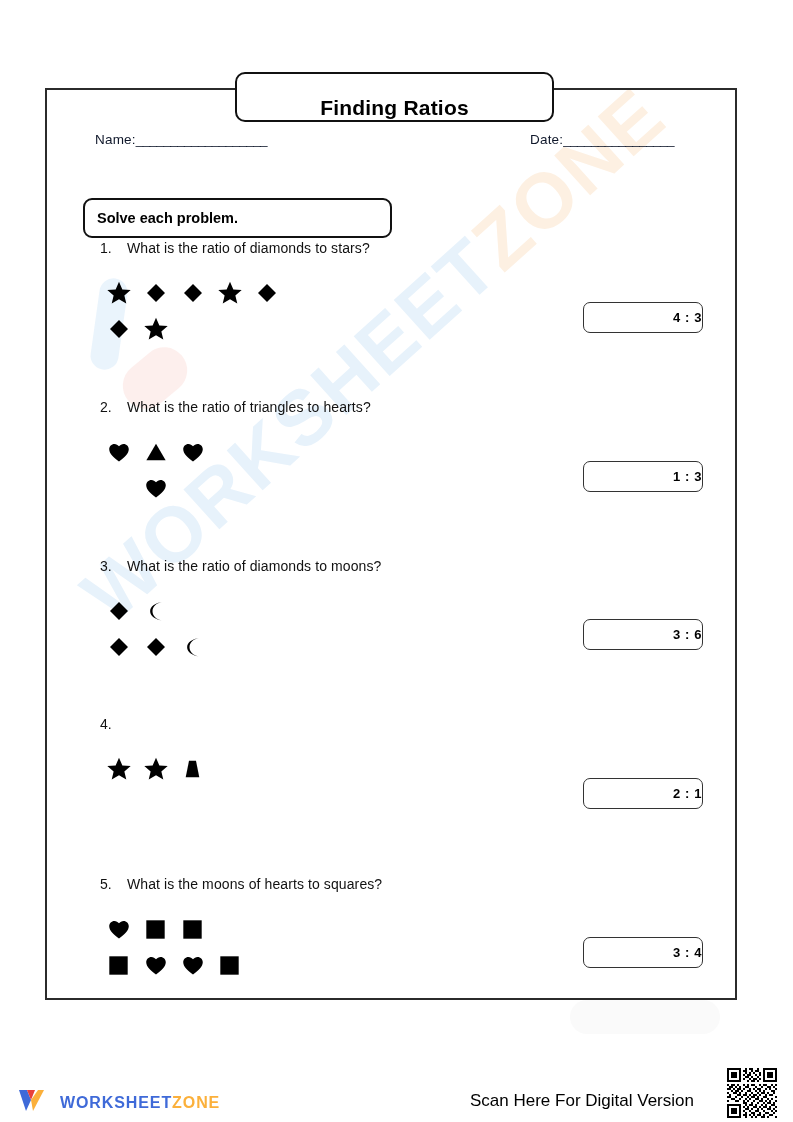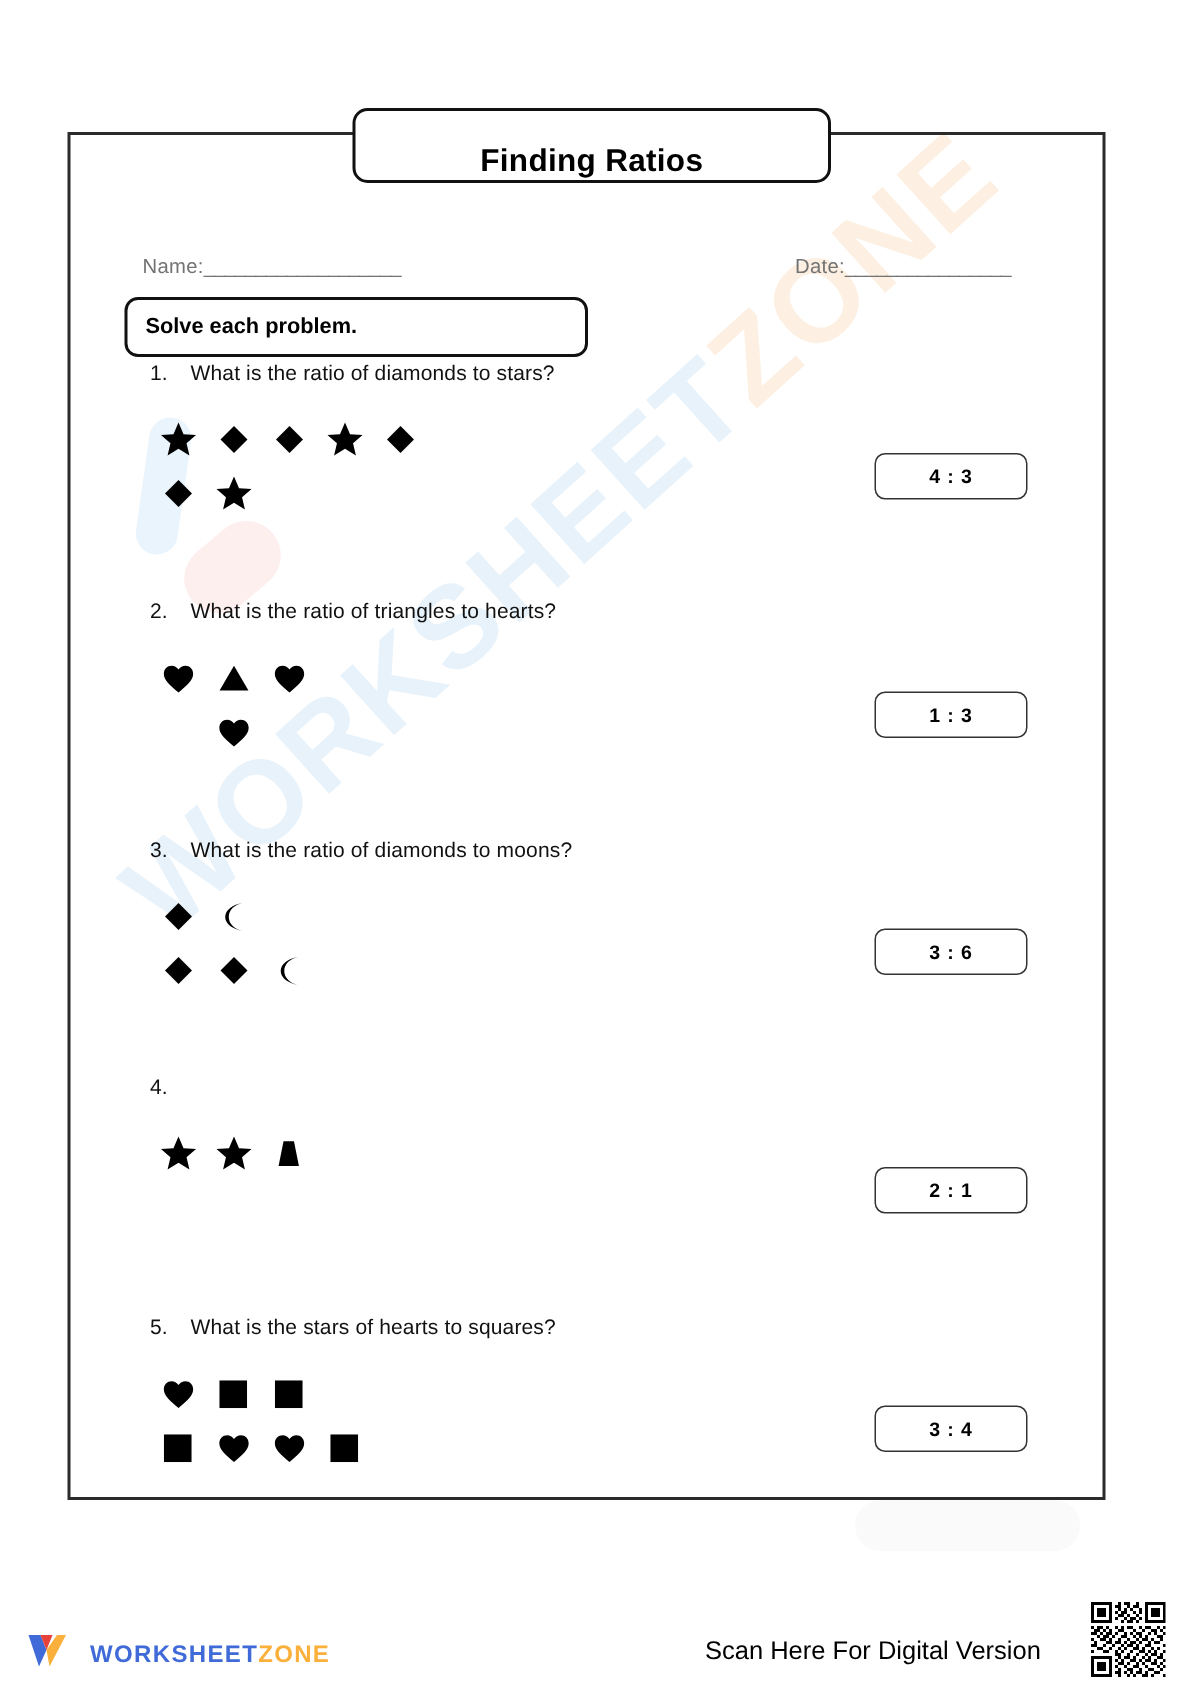--- a/index.html
+++ b/index.html
@@ -96,23 +96,22 @@
     font-weight: 700;
     letter-spacing: .2px;
     color: #000;
   }
 
   
   .field-row {
     position: absolute;
     z-index: 2;
     font-size: 13.5px;
-    color: #737373;
+    color: #0f172a;
     white-space: nowrap;
-    margin-top: 38px;
   }
   #name-field { left: 95px; top: 132px; }
   #date-field { left: 530px; top: 132px; }
   .field-label { letter-spacing: .2px; }
   .field-rule { letter-spacing: -0.6px; }
 
   
   #instruction-box {
     position: absolute;
     left: 83px;
@@ -174,21 +173,22 @@
     position: absolute;
     left: 583px;
     width: 100px;
     height: 29px;
     border: 1.6px solid #333;
     border-radius: 7px;
     background: #fff;
     z-index: 2;
     display: flex;
     align-items: center;
-    justify-content: center;
+    justify-content: flex-end;
+    padding-left: 18px;
   }
   .answer-text {
     font-size: 13px;
     font-weight: 700;
     letter-spacing: .6px;
   }
 
   
   #footer {
     position: absolute;
@@ -393,21 +393,21 @@
             <svg width="23" height="22" viewBox="0 0 24 24">
               <path d="M8.2 3h7.6l3.6 18H4.6z" fill="#000"></path>
             </svg>
           </span>
         </div>
       </div>
     </div>
     <div class="question" style="top: 876px;">
       <div class="q-head">
         <span class="q-num">5.</span>
-        <span class="q-text">What is the stars of hearts to squares?</span>
+        <span class="q-text">What is the moons of hearts to squares?</span>
       </div>
       <div class="shape-rows">
         <div class="shape-row">
           <span class="shape-cell s-heart">
             <svg width="24" height="23" viewBox="0 0 24 24">
               <path d="M12 21.5C6.3 17 1.8 13.2 1.8 8.6 1.8 5.4 4.2 3 7.2 3c1.9 0 3.7 1 4.8 2.6C13.1 4 14.9 3 16.8 3c3 0 5.4 2.4 5.4 5.6 0 4.6-4.5 8.4-10.2 12.9z" fill="#000"></path>
             </svg>
           </span>
           <span class="shape-cell s-square">
             <svg width="21" height="21" viewBox="0 0 24 24">

